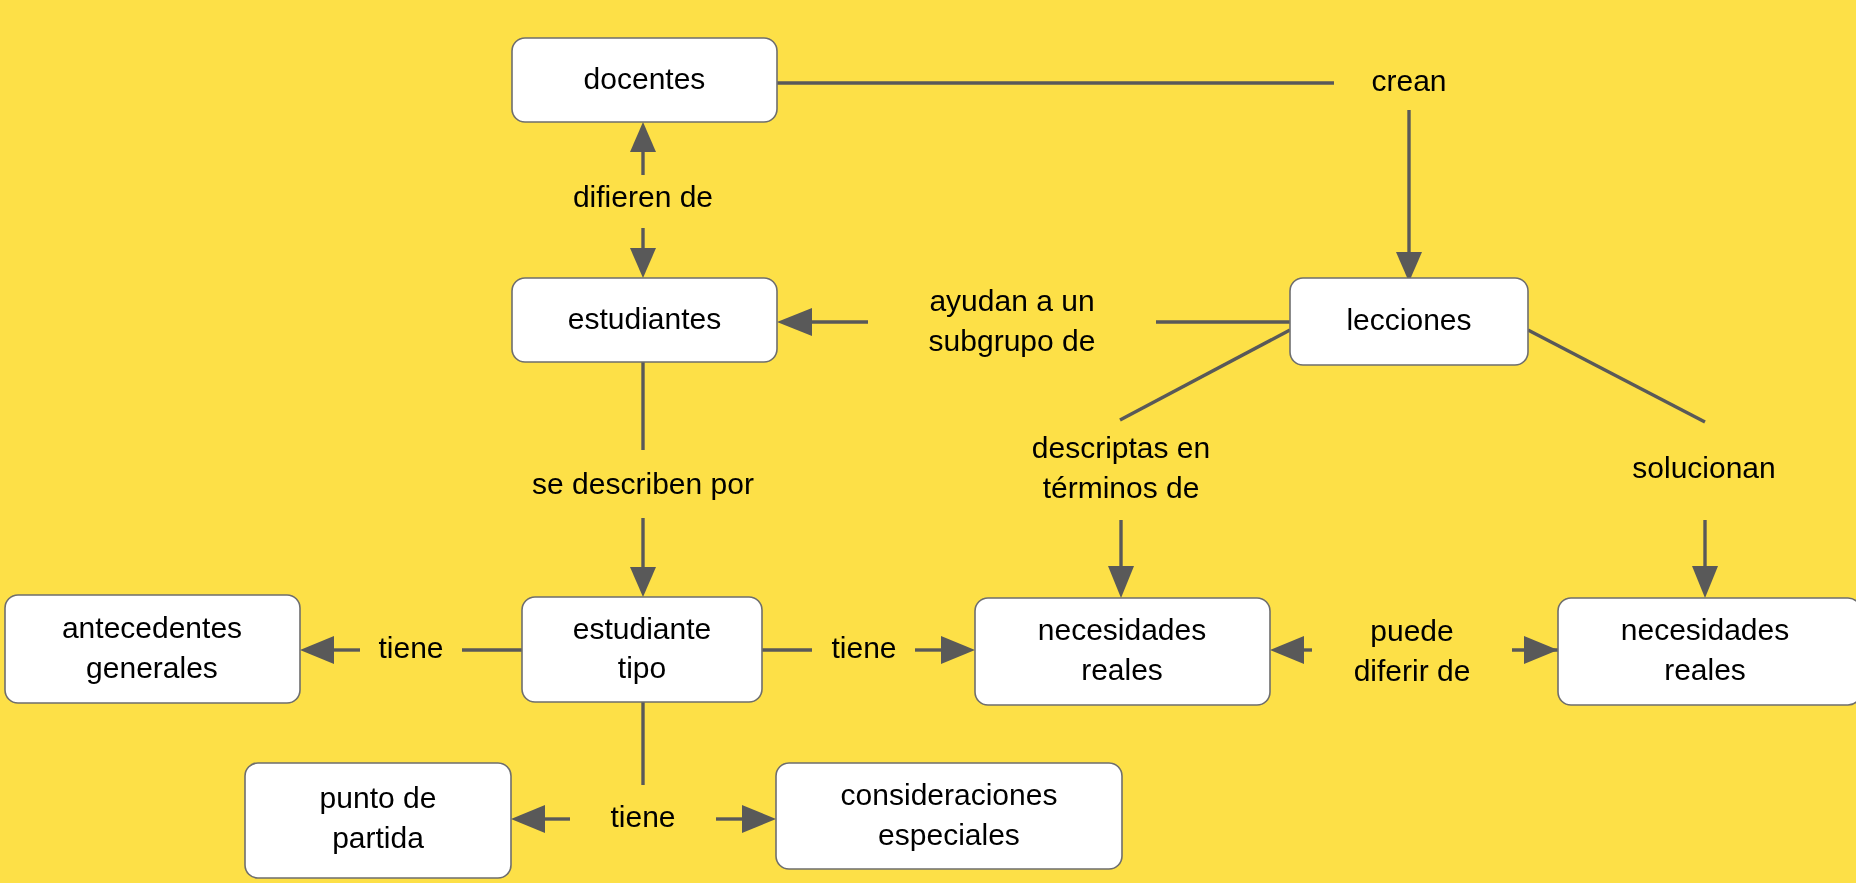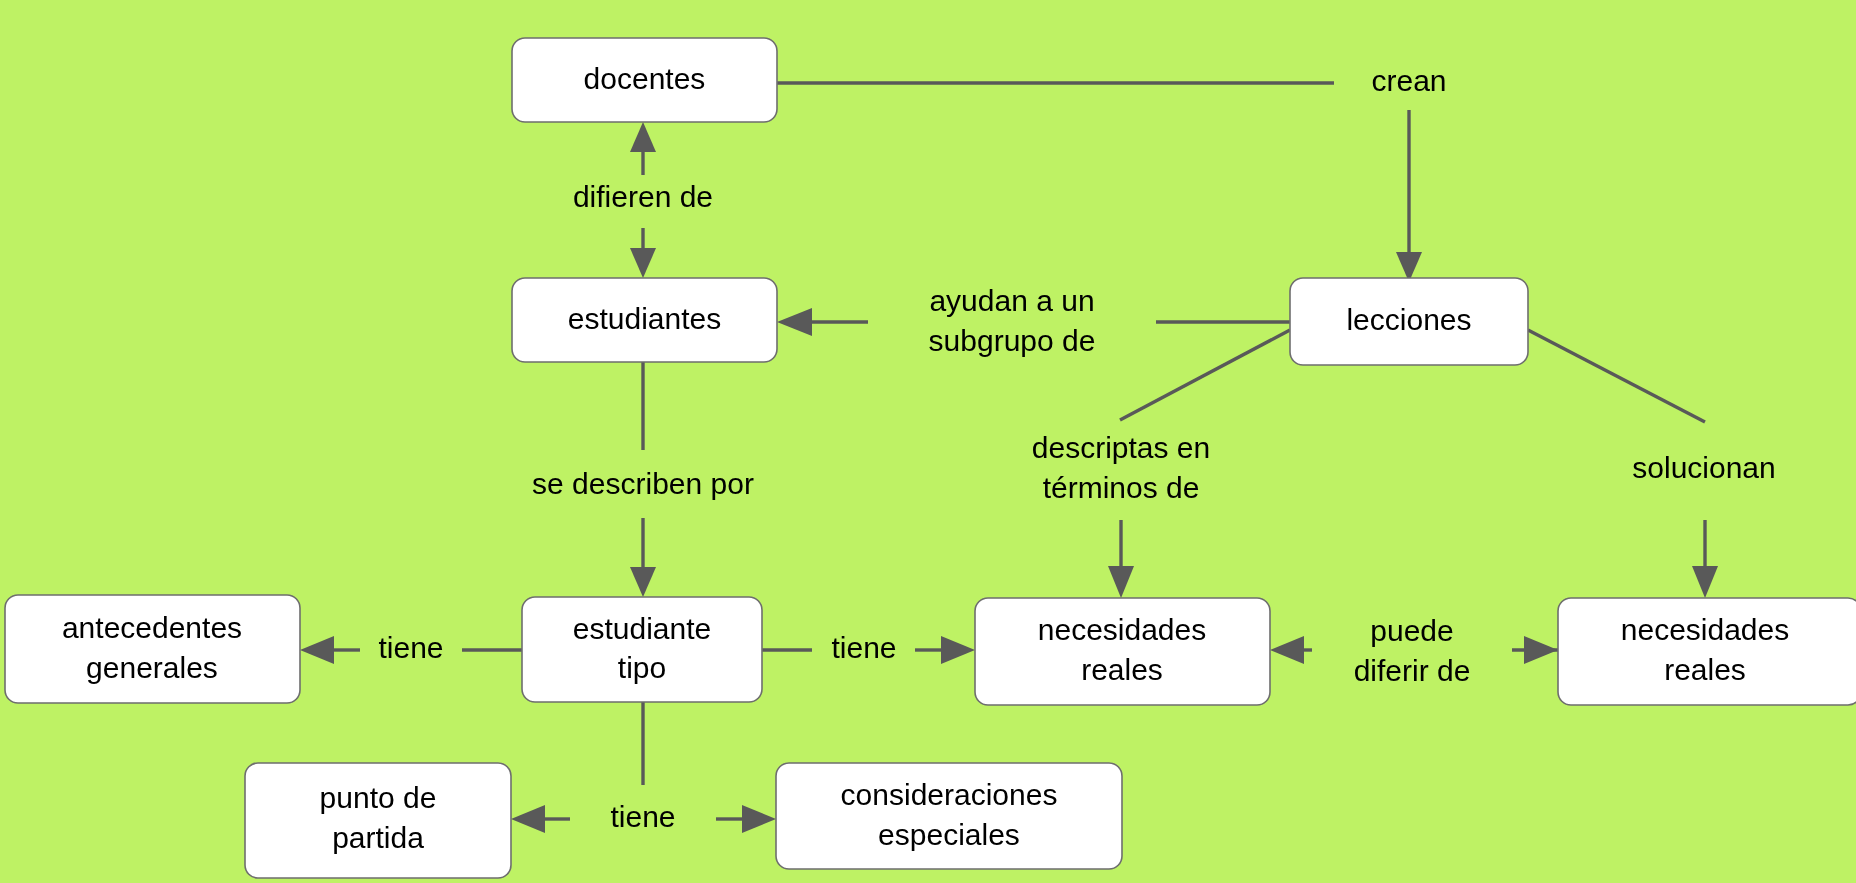--- a/index.html
+++ b/index.html
@@ -11,21 +11,21 @@
   body {
     width: 1856px;
     height: 883px;
     font-family: "Liberation Sans", sans-serif;
     overflow: hidden;
   }
   #map-root {
     position: relative;
     width: 1856px;
     height: 883px;
-    background: #bef264;
+    background: #fde047;
   }
   svg.diagram {
     display: block;
     width: 1856px;
     height: 883px;
   }
   .node-box {
     fill: #ffffff;
     stroke: #6e6e6e;
     stroke-width: 1.6;

